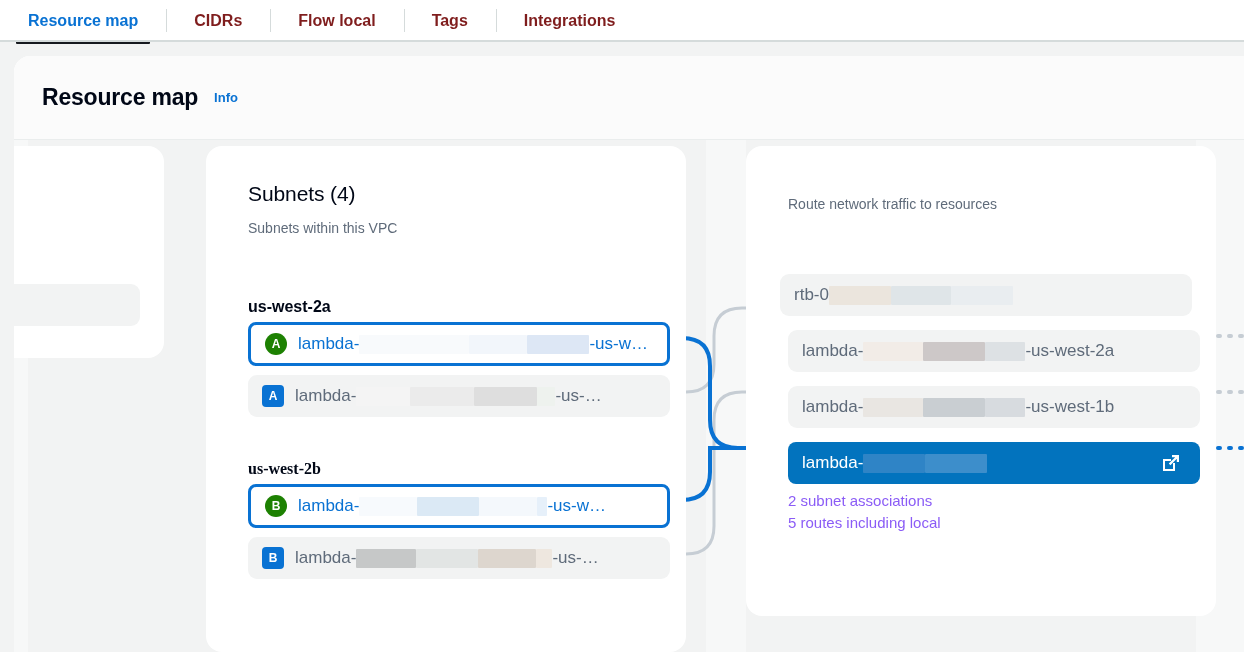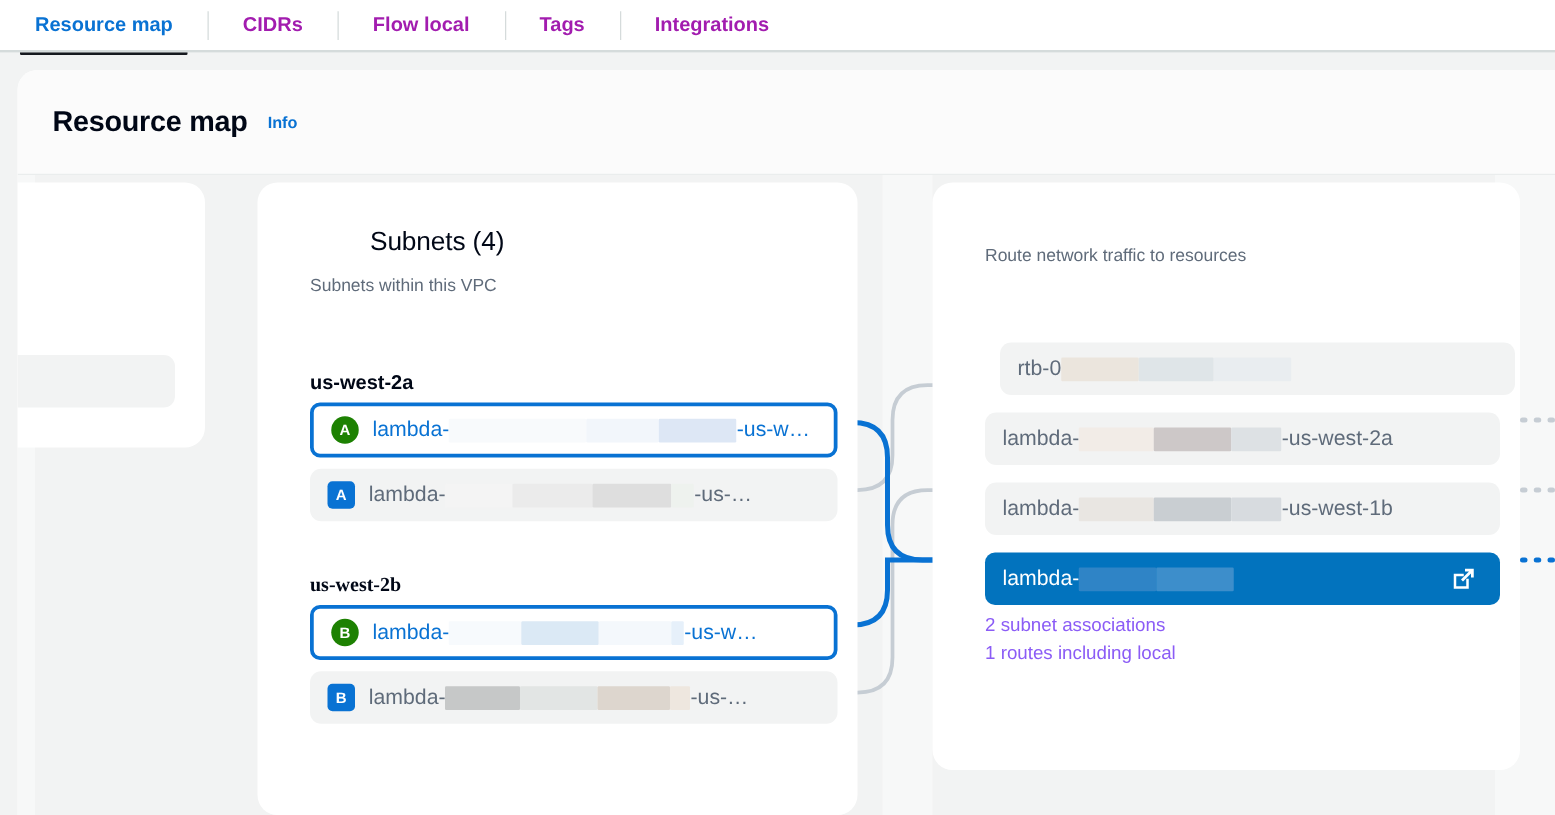--- a/index.html
+++ b/index.html
@@ -16,21 +16,21 @@
     background: #ffffff;
     display: flex; align-items: stretch;
   }
   .tabbar-underline {
     position: absolute; left: 0; top: 40px; width: 1244px; height: 2px;
     background: #d5dbdb;
   }
   .tab {
     display: flex; align-items: center; justify-content: center;
     padding: 0 28px;
-    font-size: 16px; font-weight: bold; color: #a21caf;
+    font-size: 16px; font-weight: bold; color: #7f1d1d;
     position: relative; cursor: pointer;
     white-space: nowrap;
   }
   .tab + .tab::before {
     content: ""; position: absolute; left: 0; top: 9px;
     width: 1px; height: 23px; background: #d5dbdb;
   }
   .tab.active { color: #0972d3; }
   .tab.active::after {
     content: ""; position: absolute; left: 16px; right: 16px; bottom: -2px;
@@ -73,21 +73,20 @@
   }
 
   .card {
     position: absolute;
     background: #ffffff;
     border-radius: 16px;
   }
   .card-title {
     font-size: 21px; color: #000716; font-weight: normal;
     letter-spacing: -0.1px;
-    margin-left: 48px;
   }
   .card-sub {
     font-size: 14px; color: #5f6b7a; margin-top: 14px;
   }
   .az-label {
     font-size: 16px; font-weight: bold; color: #000716;
   }
 
   
   .row {
@@ -237,21 +236,21 @@
         <span class="redact" style="width:16px; background:#eee7df;"></span>
         <span>-us-…</span>
       </div>
     </div>
 
     <div class="card" style="left:732px; top:6px; width:470px; height:470px;">
       <div style="padding:36px 42px 0 42px;">
         <div class="card-sub">Route network traffic to resources</div>
       </div>
 
-      <div class="row" style="position:absolute; left:54px; top:128px; width:412px;">
+      <div class="row" style="position:absolute; left:34px; top:128px; width:412px;">
         <span>rtb-0</span>
         <span class="redact" style="width:62px; background:#ebe5dd;"></span>
         <span class="redact" style="width:60px; background:#dfe5e8;"></span>
         <span class="redact" style="width:62px; background:#e9edf0;"></span>
       </div>
 
       <div class="row" style="position:absolute; left:42px; top:184px; width:412px;">
         <span>lambda-</span>
         <span class="redact" style="width:60px; background:#f2ece7;"></span>
         <span class="redact" style="width:62px; background:#cdc8c8;"></span>
@@ -275,21 +274,21 @@
         <span class="ext-icon">
           <svg width="22" height="22" viewBox="0 0 22 22">
             <path d="M3 7 h8 v2 H5 v8 h8 v-6 h2 v8 H3 Z" fill="#ffffff"></path>
             <path d="M12 3 h7 v7 h-2.2 V6.8 l-6.4 6.4 -1.6 -1.6 6.4 -6.4 H12 Z" fill="#ffffff"></path>
           </svg>
         </span>
       </div>
 
       <div style="position:absolute; left:42px; top:344px; font-size:15px; color:#8b5cf6; line-height:22px;">
         <div>2 subnet associations</div>
-        <div>1 routes including local</div>
+        <div>5 routes including local</div>
       </div>
     </div>
 
     <div class="cursor" style="left:1139px; top:508px;">
       <svg width="36" height="44" viewBox="0 0 36 44">
         <path d="M11.5 20.5 V8.5 a2.6 2.6 0 0 1 5.2 0 V18.2 V13 a2.5 2.5 0 0 1 5 0 v5.2 V15 a2.5 2.5 0 0 1 5 0 v3.8 V17.5 a2.4 2.4 0 0 1 4.8 0 V27 c0 7.2 -3.6 13 -10.6 13 h-2.2 c-4 0 -6.1 -1.9 -8.1 -5.3 L5.4 27.6 c-1 -1.7 -0.4 -3.4 1.2 -4.2 c1.4 -0.7 2.8 -0.3 3.7 1.1 Z" fill="#ffffff" stroke="#1c1c1c" stroke-width="1.7" stroke-linejoin="round"></path>
       </svg>
     </div>
 
   </div>

